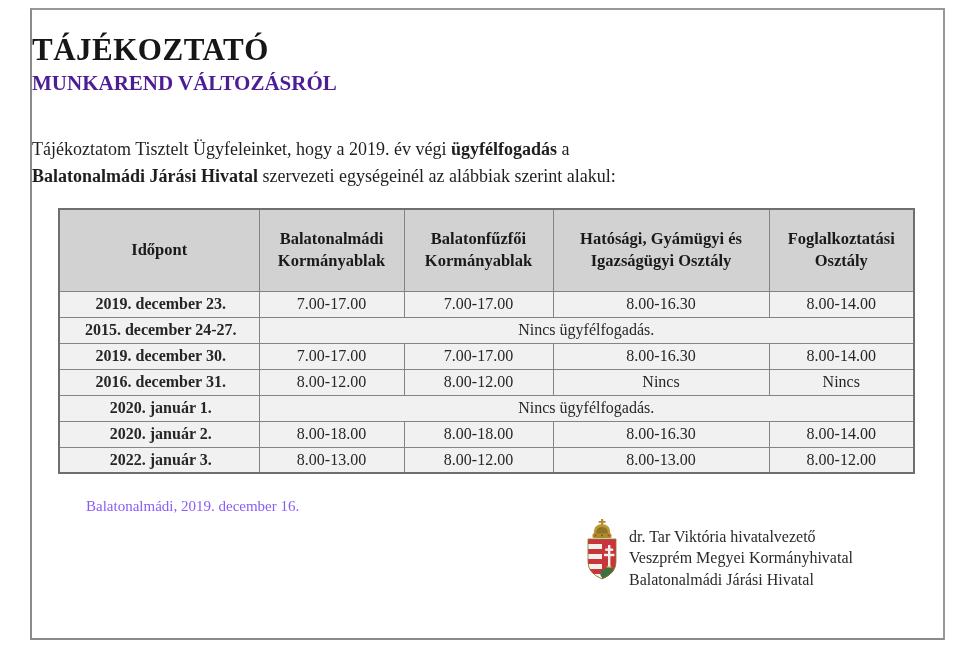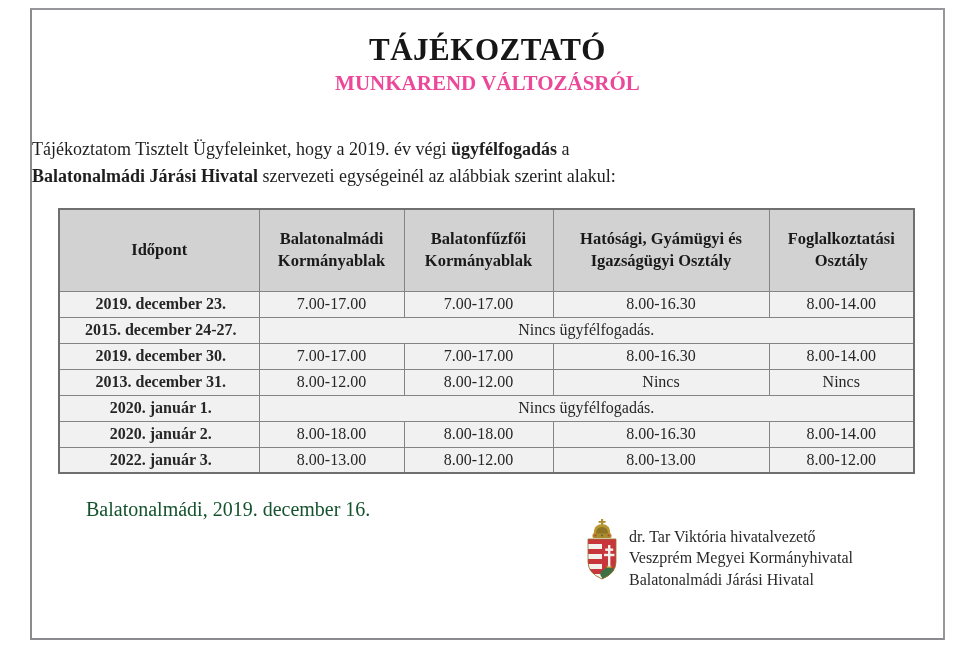--- a/index.html
+++ b/index.html
@@ -12,26 +12,26 @@
   }
   .page-frame {
     position: absolute;
     left: 30px; top: 8px;
     width: 915px; height: 632px;
     background: #ffffff;
     border: 2px solid #97979b;
     border-left-color: #8b8b8f;
     border-bottom-color: #8b8b8f;
   }
-  .title-block { position: absolute; top: 22px; left: 0; width: 100%; text-align: center; }
+  .title-block { position: absolute; top: 22px; left: 0; width: 100%; }
   .doc-title {
     font-size: 31px; font-weight: bold; letter-spacing: 0.5px; color: #161616;
   }
   .doc-subtitle {
-    font-size: 21px; font-weight: bold; margin-top: 3px; color: #ec4899;
+    font-size: 21px; font-weight: bold; margin-top: 3px; color: #4c1d95;
   }
   .intro {
     position: absolute; top: 126px; left: 0; width: 100%;
     font-size: 18px; line-height: 27px; color: #1e1e1e;
   }
   .intro b { font-weight: bold; }
   table.schedule {
     position: absolute; left: 26px; top: 198px;
     width: 855px; table-layout: fixed;
     border-collapse: collapse;
@@ -59,21 +59,21 @@
   td.date-cell {
     text-align: left;
     font-weight: bold;
     font-size: 17px;
     padding-left: 3px;
     color: #1a1a1a;
   }
   td.merged-cell { text-align: center; }
   .footer-date {
     position: absolute; left: 54px; top: 488px;
-    font-size: 20px; color: #14532d;
+    font-size: 15px; color: #8b5cf6;
   }
   .signature {
     position: absolute; left: 551px; top: 506px;
     display: flex; align-items: flex-end;
   }
   .coa { width: 38px; height: 68px; margin-right: 8px; margin-top: 2px; }
   .signature-lines {
     font-size: 16px; line-height: 21.5px; color: #2a2a2a; padding-top: 4px;
   }
 </style>
@@ -122,21 +122,21 @@
         <td class="merged-cell" colspan="4">Nincs ügyfélfogadás.</td>
       </tr>
       <tr>
         <td class="date-cell">2019. december 30.</td>
         <td>7.00-17.00</td>
         <td>7.00-17.00</td>
         <td>8.00-16.30</td>
         <td>8.00-14.00</td>
       </tr>
       <tr>
-        <td class="date-cell">2013. december 31.</td>
+        <td class="date-cell">2016. december 31.</td>
         <td>8.00-12.00</td>
         <td>8.00-12.00</td>
         <td>Nincs</td>
         <td>Nincs</td>
       </tr>
       <tr>
         <td class="date-cell">2020. január 1.</td>
         <td class="merged-cell" colspan="4">Nincs ügyfélfogadás.</td>
       </tr>
       <tr>

